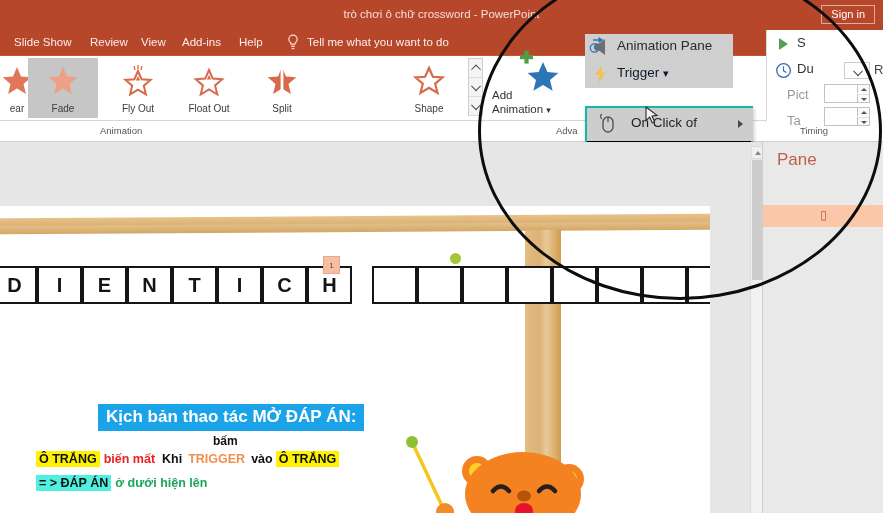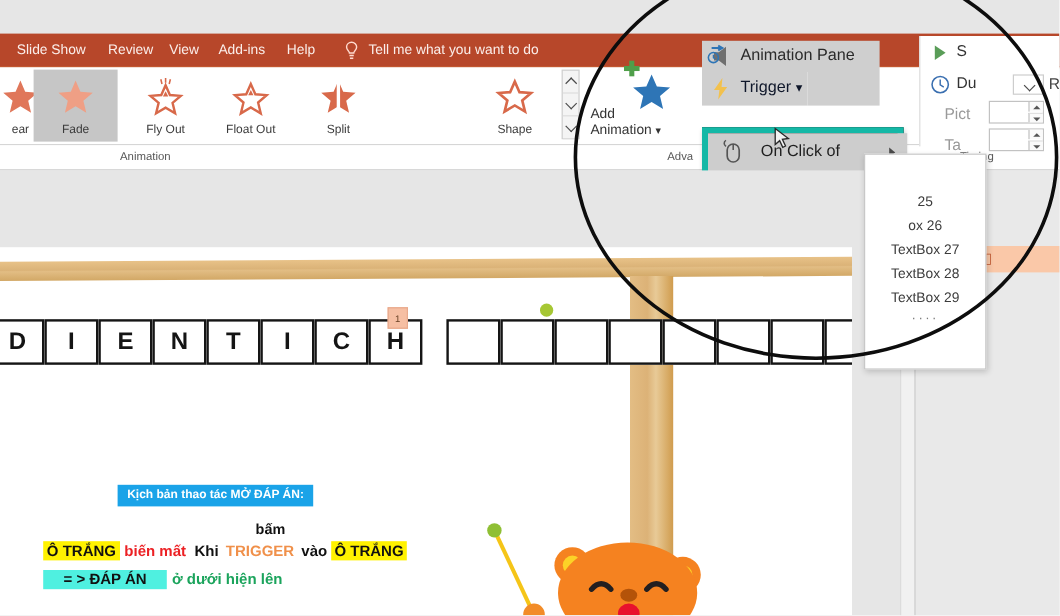--- a/index.html
+++ b/index.html
@@ -148,21 +148,21 @@
   .trigger-fill {
     position: absolute; left: 673px; top: 60px;
     width: 60px; height: 28px; background: #cfcfcf;
   }
 
   
   .ddmenu {
     position: absolute; left: 585px; top: 106px;
     width: 168px; height: 66px;
     background: #000000;
-    border: 5px solid #14b8a6;
+    border: 2px solid #14b8a6;
     box-shadow: 1px 2px 4px rgba(0,0,0,0.22);
   }
   .ddrow {
     position: absolute; left: 0; width: 166px; height: 33px; cursor: pointer;
   }
   .ddrow.hl { background: #cdcdcd; }
   .ddrow .txt {
     position: absolute; left: 44px; top: 7px;
     font-size: 13.5px; color: #1f1f1f; white-space: nowrap;
   }
@@ -329,21 +329,21 @@
     width: 11px; height: 11px; border-radius: 50%;
     background: #a6c734;
   }
 
   
   .banner {
     position: absolute; left: 98px; top: 198px;
     background: #1aa3e8;
     padding: 3px 8px 4px 8px;
     color: #ffffff;
-    font-size: 10px;
+    font-size: 17px;
     font-weight: bold;
     white-space: nowrap;
   }
   .line2 {
     position: absolute; left: 36px; top: 245px;
     white-space: nowrap;
     font-size: 12.5px;
     font-weight: bold;
   }
   .line2 span { display: inline-block; }
@@ -352,21 +352,21 @@
   .blk { color: #111; padding: 0 3px; font-weight: bold; }
   .trg { color: #f0904a; padding: 0 3px; font-weight: bold; }
   .bam {
     position: absolute; left: 213px; top: 228px;
     font-size: 12px; font-weight: bold; color: #111; white-space: nowrap;
   }
   .line3 {
     position: absolute; left: 36px; top: 270px;
     white-space: nowrap; font-size: 12.5px; font-weight: bold;
   }
-  .hl-cyan { background: #4ff0e0; color: #111; padding: 1px 17px; }
+  .hl-cyan { background: #4ff0e0; color: #111; padding: 1px 3px; }
   .green { color: #1ba45c; padding: 0 4px; text-align: center; }
 
   
   .bear { position: absolute; left: 443px; top: 243px; width: 160px; height: 70px; }
   .stick { position: absolute; left: 405px; top: 228px; width: 60px; height: 80px; }
 
   
   .lens {
     position: absolute;
     left: 478px; top: -38px;
@@ -375,20 +375,24 @@
     border-radius: 50%;
     pointer-events: none;
     z-index: 60;
   }
 </style>
 </head>
 <body>
 
 <div id="app">
 
+  <div class="titlebar">
+    <div class="title-text">trò chơi ô chữ crossword  -  PowerPoint</div>
+    <div class="signin">Sign in</div>
+  </div>
 
   <div class="menustrip">
     <div class="mi" style="left:14px">Slide Show</div>
     <div class="mi" style="left:90px">Review</div>
     <div class="mi" style="left:141px">View</div>
     <div class="mi" style="left:182px">Add-ins</div>
     <div class="mi" style="left:239px">Help</div>
     <svg class="tellme-bulb" viewBox="0 0 14 17">
       <path d="M7 1.2c2.4 0 4.2 1.8 4.2 4 0 1.6-.9 2.6-1.6 3.4-.5.6-.8 1-.8 1.6H5.2c0-.6-.3-1-.8-1.6C3.7 7.8 2.8 6.8 2.8 5.2c0-2.2 1.8-4 4.2-4z" fill="none" stroke="#ffd9cd" stroke-width="1.2"></path>
       <rect x="5.2" y="11.6" width="3.6" height="1.3" fill="#ffd9cd"></rect>
@@ -610,24 +614,16 @@
     <div class="thumb"></div>
   </div>
 
   <div class="animpane">
     <div class="animpane-title">Pane</div>
     <div class="animpane-item">
       <span class="glyph">▯</span>
     </div>
   </div>
 
-  <div class="tb-list">
-    <div class="tb-item" style="top:30px">25</div>
-    <div class="tb-item" style="top:50px">ox 26</div>
-    <div class="tb-item" style="top:70px">TextBox 27</div>
-    <div class="tb-item" style="top:90px">TextBox 28</div>
-    <div class="tb-item" style="top:110px">TextBox 29</div>
-    <div class="tb-dots" style="top:130px">····</div>
-  </div>
 
   <div class="lens"></div>
 
 </div>
 
 </body></html>

